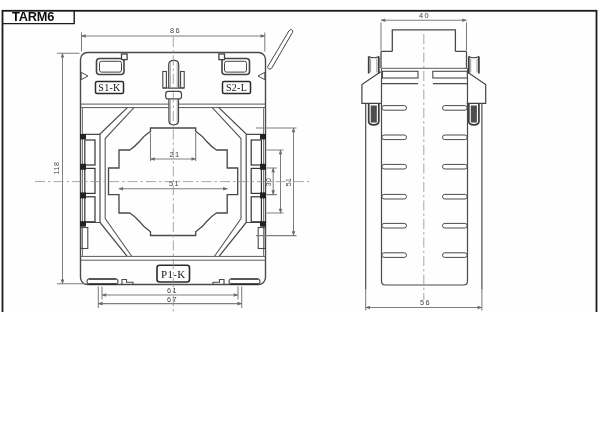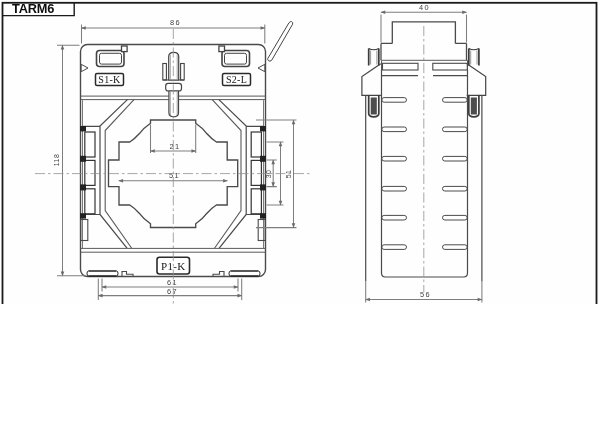--- a/index.html
+++ b/index.html
@@ -1,16 +1,16 @@
 <!DOCTYPE html>
 <html><head>
 <meta charset="utf-8">
 <style>
   html,body{margin:0;padding:0;background:#ffffff;}
-  #page{width:600px;height:304px;position:relative;font-family:"Liberation Sans",sans-serif;}
+  #page{width:600px;height:304px;position:relative;font-family:"Liberation Sans",sans-serif;margin-top:8px;}
   svg{position:absolute;top:0;left:0;}
   text{font-family:"Liberation Sans",sans-serif;}
 </style>
 </head>
 <body>
 <div id="page">
 <svg width="600" height="432" viewBox="0 0 600 432">
 <defs>
 <marker id="ar" viewBox="0 0 10 10" refX="9" refY="5" markerWidth="9" markerHeight="4.5" orient="auto-start-reverse">
           <path d="M0,1.2 L10,5 L0,8.8 z" fill="#6b6b6b"></path>

